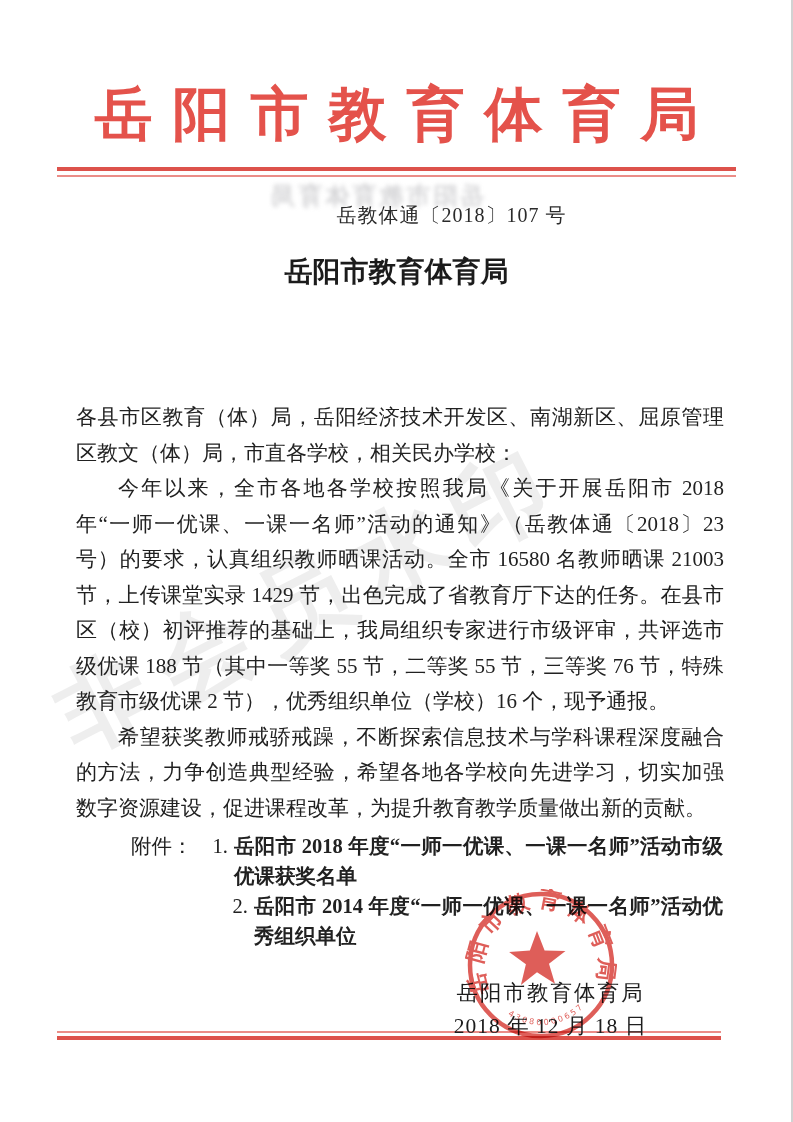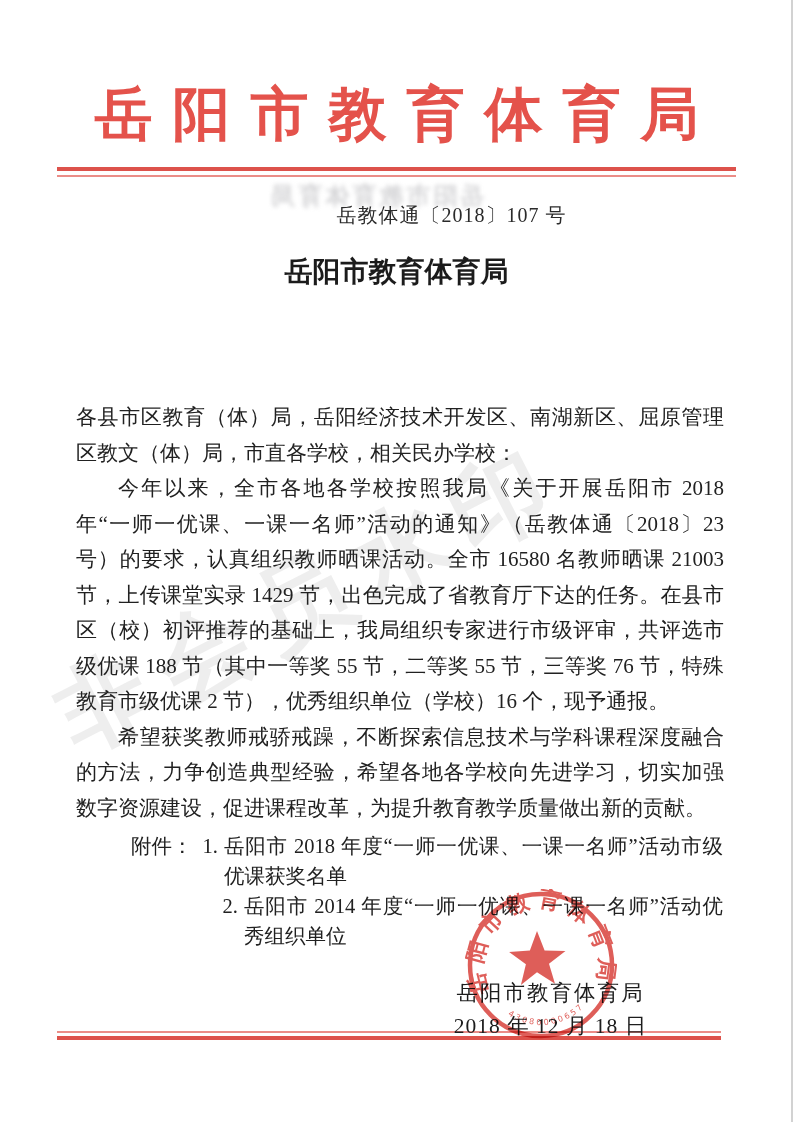--- a/index.html
+++ b/index.html
@@ -82,26 +82,26 @@
   }
   .doc-body p.indent { text-indent: 42px; }
 
   
   .attachments {
     position: absolute; top: 831px; left: 131px; width: 592px;
     font-size: 20.5px; line-height: 30px;
     color: #212121;
     display: flex; align-items: flex-start;
   }
-  .att-label { flex: none; margin-right: 10px; white-space: nowrap; }
+  .att-label { flex: none; margin-right: 20px; white-space: nowrap; }
   .att-items { flex: 1; }
   .att-item { display: flex; align-items: flex-start; }
   .att-item + .att-item { margin-left: 20px; }
   .att-num { flex: none; margin-right: 6px; }
-  .att-text { display: block; max-width: 500px; text-align: justify; }
+  .att-text { display: block; max-width: 500px; text-align: justify; font-weight: bold; }
 
   
   .signoff {
     position: absolute; top: 977px; left: 448px; width: 205px;
     text-align: center; color: #1d1d1d;
     font-size: 21.5px; line-height: 33px;
     white-space: nowrap;
     z-index: 2;
   }
   .signoff .sign-agency { letter-spacing: 2px; }

